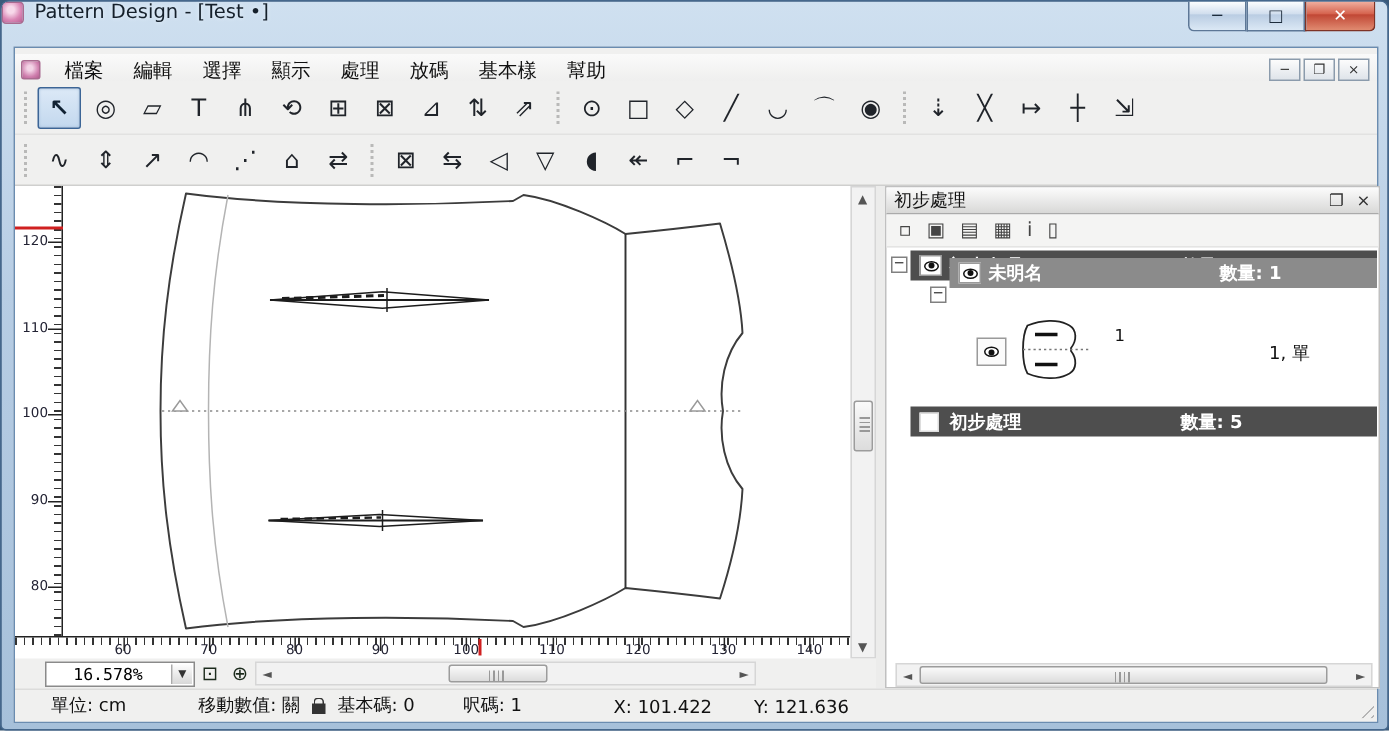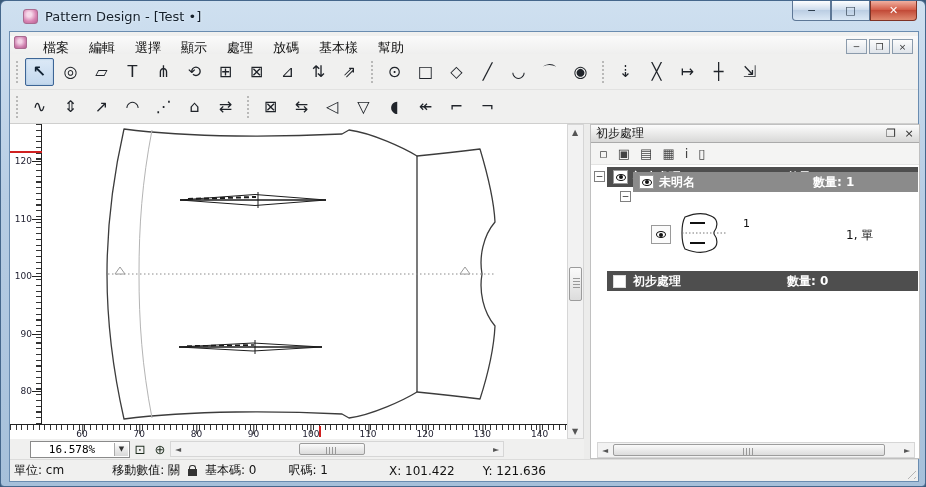--- a/index.html
+++ b/index.html
@@ -2,34 +2,34 @@
 <html><head>
 <meta charset="utf-8">
 <style>
   * { margin:0; padding:0; box-sizing:border-box; }
   html,body { width:926px; height:487px; font-family:"DejaVu Sans","Liberation Sans",sans-serif; }
   body { background:#3a5a7a; }
   .window { position:absolute; left:0; top:0; width:926px; height:487px;
     background:linear-gradient(180deg,#cfe0f0 0%,#b7cde4 40%,#a6c0da 100%);
     border:1px solid #45678c; border-radius:6px 6px 4px 4px; overflow:hidden; }
   
-  .titlebar { position:absolute; left:0; top:0; right:0; height:30px; display:flex; align-items:center; padding-left:22px; }
+  .titlebar { position:absolute; left:0; top:0; right:0; height:30px; display:flex; padding-left:0; }
   .app-icon { width:15px; height:15px; border-radius:3px;
     background:radial-gradient(circle at 40% 35%,#f7d9ea 20%,#d985b4 60%,#b75f93); border:1px solid #a96b90; }
   .title-text { margin-left:7px; font-size:13px; color:#15202b; text-shadow:0 0 3px #eaf3fb; }
   .winbtns { position:absolute; right:8px; top:0; display:flex; }
   .winbtn { width:39px; height:20px; border:1px solid #5d7796; border-top:none; display:flex; align-items:center; justify-content:center;
     font-size:11px; color:#1d2c3c; background:linear-gradient(180deg,#fdfeff,#cfdded 45%,#b9cce2 46%,#dbe8f5); }
   .winbtn.min { border-radius:0 0 0 4px; }
   .winbtn.close { width:47px; border-radius:0 0 4px 0; color:#fff;
     background:linear-gradient(180deg,#f0b0a0,#d4604b 45%,#c04634 46%,#e08a70); border-color:#7e3326; font-weight:bold; }
   
   .client { position:absolute; left:8px; top:30px; width:910px; height:451px; background:#f0f0ef; border:1px solid #6a8cb0; }
   
-  .menubar { position:absolute; left:0; top:4px; right:0; height:22px; background:linear-gradient(#fafafa,#ededec); border-bottom:1px solid #d9d9d8; display:flex; align-items:flex-start; }
+  .menubar { position:absolute; left:0; top:4px; right:0; height:22px; background:linear-gradient(#fafafa,#ededec); border-bottom:1px solid #d9d9d8; display:flex; align-items:center; }
   .menu-doc-icon { width:13px; height:13px; margin:0 6px 0 4px; border-radius:2px;
     background:radial-gradient(circle at 45% 40%,#f3d3e6 20%,#cf7fae 65%,#b15e8e); border:1px solid #a96b90; }
   .menu-item { padding:3px 10px; font-size:13px; color:#101010; cursor:default; }
   .mdibtns { position:absolute; right:5px; top:3px; display:flex; gap:2px; }
   .mdibtn { width:21px; height:15px; border:1px solid #8b9bac; background:linear-gradient(#fcfcfc,#dfe4ea); font-size:9px; color:#333;
     display:flex; align-items:center; justify-content:center; }
   
   .toolbar { position:absolute; left:0; right:0; background:#f0f0ef; display:flex; align-items:center; }
   .tb1 { top:22px; height:36px; border-bottom:1px solid #e2e2e1; }
   .tb2 { top:58px; height:34px; border-bottom:1px solid #cfcfce; }
@@ -96,21 +96,21 @@
   .pupil { position:absolute; left:50%; top:50%; width:4px; height:4px; margin:-2px 0 0 -2px; border-radius:50%; background:#111; }
   .count-label { position:absolute; left:180px; }
   .checkbox { width:13px; height:13px; background:#fff; border:1px solid #ddd; margin:0 7px 0 6px; }
   .piece-num { position:absolute; font-size:11px; color:#111; }
   .piece-size { position:absolute; font-size:12px; color:#111; }
   .eye-btn { position:absolute; width:20px; height:19px; border:1px solid #9a9a9a; background:#fbfbfb; display:flex; align-items:center; justify-content:center; }
   .hscroll-panel { left:6px; top:317px; width:318px; height:16px; }
   
   .statusbar { position:absolute; left:0; top:427px; right:0; height:22px; background:#f0f0ef; border-top:1px solid #dcdcdb; display:flex; align-items:center; font-size:12px; color:#111; }
   .status-item { margin-left:14px; white-space:nowrap; }
-  .status-item:first-child { margin-left:4px;text-align:center; }
+  .status-item:first-child { margin-left:24px;text-align:center; }
   .lock-icon { position:relative; width:9px; height:7px; background:#333; margin-left:8px; margin-top:3px; }
   .lock-icon::before { content:""; position:absolute; left:1px; top:-4px; width:5px; height:4px; border:1px solid #333; border-bottom:none; border-radius:3px 3px 0 0; }
   .resize-grip { position:absolute; right:2px; bottom:2px; width:12px; height:12px;
     background:repeating-linear-gradient(135deg,transparent 0 3px,#b5b5b5 3px 4px); clip-path:polygon(100% 0,100% 100%,0 100%); }
 </style>
 </head>
 <body>
 
 <div class="window">
 
@@ -424,21 +424,21 @@
         <line x1="5" y1="20" x2="50" y2="20" stroke="#777" stroke-width="1" stroke-dasharray="1.5,2"></line>
         <line x1="13" y1="10" x2="28" y2="10" stroke="#111" stroke-width="2.2"></line>
         <line x1="13" y1="30" x2="28" y2="30" stroke="#111" stroke-width="2.2"></line>
       </svg>
       <span class="piece-num" style="left:152px; top:92px">1</span>
       <span class="piece-size" style="left:255px; top:102px">1, 單</span>
 
       <div class="tree-row bar-dark" style="left:16px; top:146px; right:1px">
         <span class="checkbox"></span>
         <span>初步處理</span>
-        <span class="count-label">數量: 0</span>
+        <span class="count-label">數量: 5</span>
       </div>
 
       <div class="sb h hscroll-panel">
         <div class="arrow" style="left:0">◄</div>
         <div class="thumb" style="left:15px; width:272px">
             <div class="thumb-grip-h"></div>
           </div>
         <div class="arrow" style="right:0">►</div>
       </div>
     </div>

